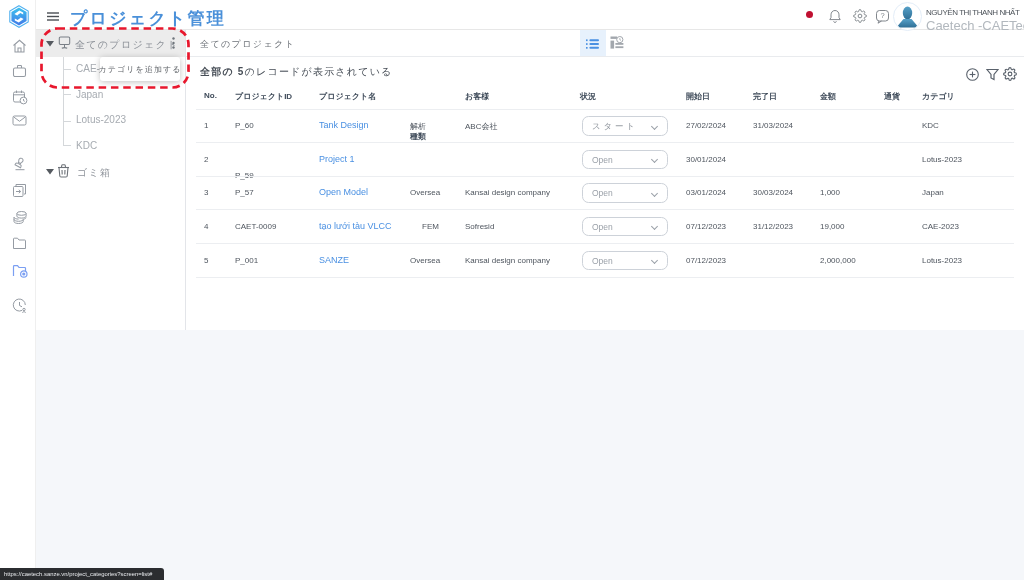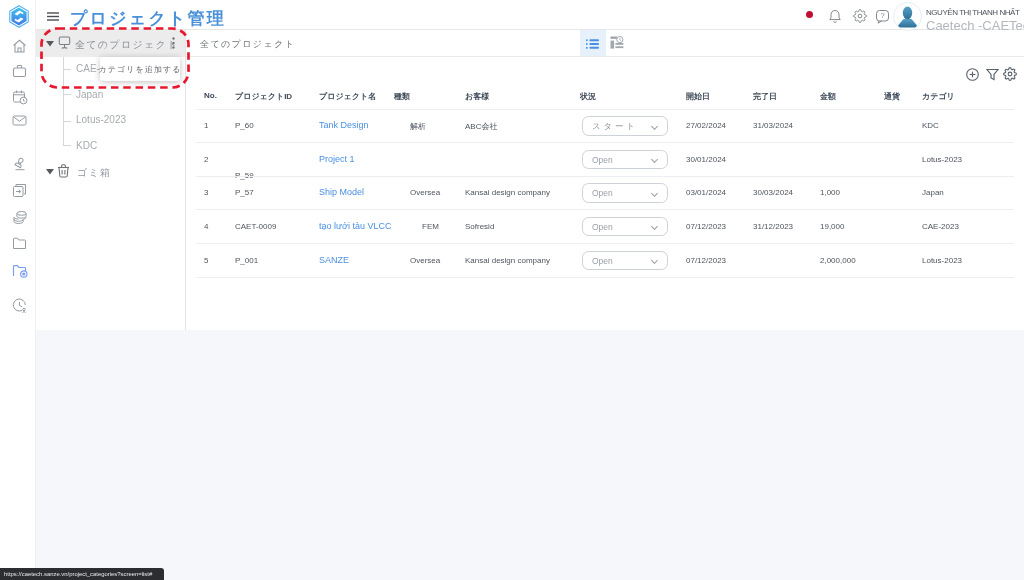--- a/index.html
+++ b/index.html
@@ -267,20 +267,21 @@
     <div class="abs" style="left:424px;top:6px;">
       <svg width="14" height="13" viewBox="0 0 14 13" fill="none" stroke="#a2a7ad" stroke-width="1">
         <rect x="0.5" y="0.5" width="6.5" height="2.4" fill="#a2a7ad" stroke="none"></rect>
         <rect x="0.5" y="4.6" width="3.6" height="8" fill="#a2a7ad" stroke="none"></rect>
         <rect x="5.4" y="7" width="8" height="1.8" fill="#a2a7ad" stroke="none"></rect>
         <rect x="5.4" y="10.3" width="8" height="1.8" fill="#a2a7ad" stroke="none"></rect>
         <circle cx="9.8" cy="3.6" r="3.1" fill="#fff" stroke="#a2a7ad"></circle>
         <path d="M9.8 2.2 L9.8 3.6 L11 4.4" stroke-width="0.9"></path>
       </svg>
     </div>
+    <div id="recs" class="abs"><b>全部の 5</b>のレコードが表示されている</div>
 
     <div class="abs" style="left:966px;top:67px;"></div>
     <div class="abs" style="left:780px;top:37.5px;">
       <svg width="13" height="13" viewBox="0 0 13 13" fill="none" stroke="#59616b" stroke-width="1.1">
         <circle cx="6.5" cy="6.5" r="5.8"></circle>
         <line x1="6.5" y1="3.6" x2="6.5" y2="9.4"></line>
         <line x1="3.6" y1="6.5" x2="9.4" y2="6.5"></line>
       </svg>
     </div>
     <div class="abs" style="left:800px;top:37.5px;">
@@ -291,21 +292,21 @@
     <div class="abs" style="left:817px;top:37px;">
       <svg width="14" height="14" viewBox="0 0 24 24" fill="none" stroke="#59616b" stroke-width="1.9">
       <circle cx="12" cy="12" r="3.2"></circle>
       <path d="M19.4 15a1.65 1.65 0 0 0 .33 1.82l.06.06a2 2 0 1 1-2.83 2.83l-.06-.06a1.65 1.65 0 0 0-1.82-.33 1.65 1.65 0 0 0-1 1.51V21a2 2 0 1 1-4 0v-.09a1.65 1.65 0 0 0-1-1.51 1.65 1.65 0 0 0-1.82.33l-.06.06a2 2 0 1 1-2.83-2.83l.06-.06a1.65 1.65 0 0 0 .33-1.82 1.65 1.65 0 0 0-1.51-1H3a2 2 0 1 1 0-4h.09a1.65 1.65 0 0 0 1.51-1 1.65 1.65 0 0 0-.33-1.82l-.06-.06a2 2 0 1 1 2.83-2.83l.06.06a1.65 1.65 0 0 0 1.82.33h0a1.65 1.65 0 0 0 1-1.51V3a2 2 0 1 1 4 0v.09a1.65 1.65 0 0 0 1 1.51h0a1.65 1.65 0 0 0 1.82-.33l.06-.06a2 2 0 1 1 2.83 2.83l-.06.06a1.65 1.65 0 0 0-.33 1.82v0a1.65 1.65 0 0 0 1.51 1H21a2 2 0 1 1 0 4h-.09a1.65 1.65 0 0 0-1.51 1z"></path>
       </svg>
     </div>
 
     <div class="abs th" style="left:18px;">No.</div>
     <div class="abs th" style="left:49px;">プロジェクトID</div>
     <div class="abs th" style="left:133px;">プロジェクト名</div>
-    <div class="abs th" style="left:208px;">種類</div>
+    <div class="abs th" style="left:224px;margin-top:40px;">種類</div>
     <div class="abs th" style="left:279px;">お客様</div>
     <div class="abs th" style="left:394px;">状況</div>
     <div class="abs th" style="left:500px;">開始日</div>
     <div class="abs th" style="left:567px;">完了日</div>
     <div class="abs th" style="left:634px;">金額</div>
     <div class="abs th" style="left:698px;">通貨</div>
     <div class="abs th" style="left:736px;">カテゴリ</div>
     <div class="abs rborder" style="top:78.5px;"></div>
 
     <div class="abs td" style="left:18px;top:91px;">1</div>
@@ -322,21 +323,21 @@
     <div class="abs td" style="left:18px;top:124.5px;">2</div>
     <div class="abs td" style="left:49px;top:124.5px;margin-top:16px;">P_59</div>
     <div class="abs link" style="left:133px;top:123.5px;">Project 1</div>
     <div class="abs sel" style="left:396px;top:119.5px;">Open</div>
     <div class="abs td" style="left:500px;top:124.5px;">30/01/2024</div>
     <div class="abs td" style="left:736px;top:124.5px;">Lotus-2023</div>
     <div class="abs rborder" style="top:145.7px;"></div>
 
     <div class="abs td" style="left:18px;top:158.2px;">3</div>
     <div class="abs td" style="left:49px;top:158.2px;">P_57</div>
-    <div class="abs link" style="left:133px;top:157.2px;">Ship Model</div>
+    <div class="abs link" style="left:133px;top:157.2px;">Open Model</div>
     <div class="abs td" style="left:224px;top:158.2px;">Oversea</div>
     <div class="abs td" style="left:279px;top:158.2px;">Kansai design company</div>
     <div class="abs sel" style="left:396px;top:153.2px;">Open</div>
     <div class="abs td" style="left:500px;top:158.2px;">03/01/2024</div>
     <div class="abs td" style="left:567px;top:158.2px;">30/03/2024</div>
     <div class="abs td" style="left:634px;top:158.2px;">1,000</div>
     <div class="abs td" style="left:736px;top:158.2px;">Japan</div>
     <div class="abs rborder" style="top:179.3px;"></div>
 
     <div class="abs td" style="left:18px;top:191.8px;">4</div>

